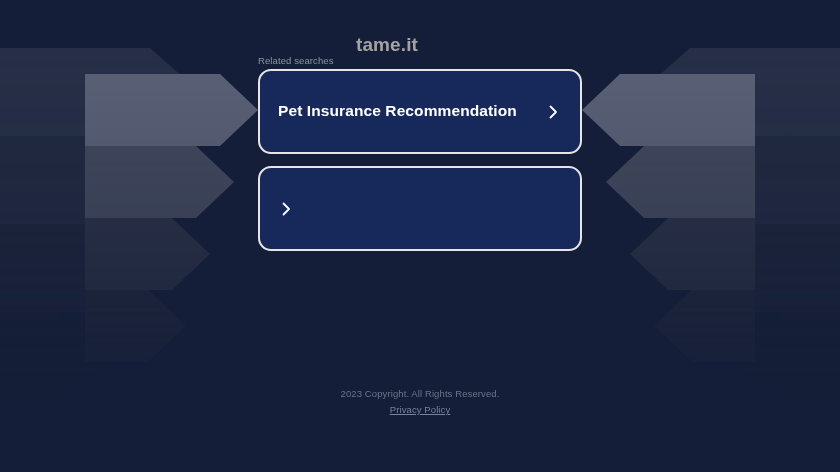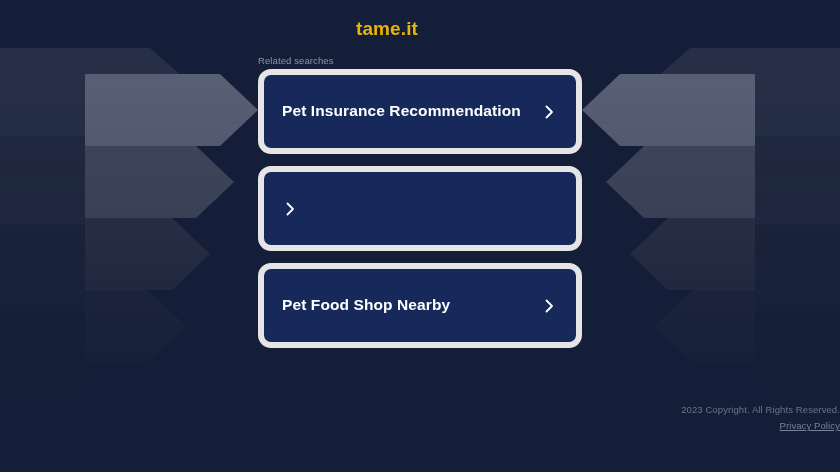--- a/index.html
+++ b/index.html
@@ -29,27 +29,27 @@
   
   .page {
     position: relative;
     z-index: 2;
     width: 840px;
     height: 472px;
   }
 
   .site-title {
     position: absolute;
-    top: 18px;
+    top: 34px;
     left: 0;
     width: 774px;
     text-align: center;
     font-size: 19px;
     font-weight: bold;
-    color: #eab308;
+    color: #a3a3a3;
     letter-spacing: 0.1px;
   }
 
   .related-label {
     position: absolute;
     top: 55px;
     left: 258px;
     font-size: 9.5px;
     color: #8d93a2;
     letter-spacing: 0.1px;
@@ -60,21 +60,21 @@
     position: absolute;
     top: 69px;
     left: 258px;
     width: 324px;
   }
 
   .card {
     position: relative;
     height: 85px;
     margin-bottom: 12px;
-    border: 6px solid #e5e5e5;
+    border: 2px solid #e5e5e5;
     border-radius: 13px;
     background: #16295a;
     display: flex;
     align-items: center;
     justify-content: space-between;
     padding: 0 17px 0 18px;
     cursor: pointer;
   }
 
   .card-label {
@@ -88,24 +88,24 @@
   .card-chevron {
     flex: 0 0 auto;
     width: 16px;
     height: 16px;
     display: block;
     margin-right: 2px;
   }
 
   .footer {
     position: absolute;
-    top: 404px;
+    top: 388px;
     left: 0;
     width: 840px;
-    text-align: right;
+    text-align: center;
   }
 
   .copyright {
     font-size: 9.5px;
     color: #6e7488;
     letter-spacing: 0.1px;
   }
 
   .privacy-link {
     display: inline-block;
@@ -179,26 +179,20 @@
         <path d="M5.5 2.5 L11 8 L5.5 13.5" stroke="#ffffff" stroke-width="1.8" stroke-linecap="round" stroke-linejoin="round"></path>
       </svg>
     </div>
 
     <div class="card">
       <svg class="card-chevron" viewBox="0 0 16 16" fill="none" xmlns="http://www.w3.org/2000/svg">
         <path d="M5.5 2.5 L11 8 L5.5 13.5" stroke="#ffffff" stroke-width="1.8" stroke-linecap="round" stroke-linejoin="round"></path>
       </svg>
     </div>
 
-    <div class="card">
-      <span class="card-label">Pet Food Shop Nearby</span>
-      <svg class="card-chevron" viewBox="0 0 16 16" fill="none" xmlns="http://www.w3.org/2000/svg">
-        <path d="M5.5 2.5 L11 8 L5.5 13.5" stroke="#ffffff" stroke-width="1.8" stroke-linecap="round" stroke-linejoin="round"></path>
-      </svg>
-    </div>
 
   </div>
 
   <div class="footer">
     <div class="copyright">2023 Copyright. All Rights Reserved.</div>
     <a class="privacy-link" href="#">Privacy Policy</a>
   </div>
 
 </div>
 

